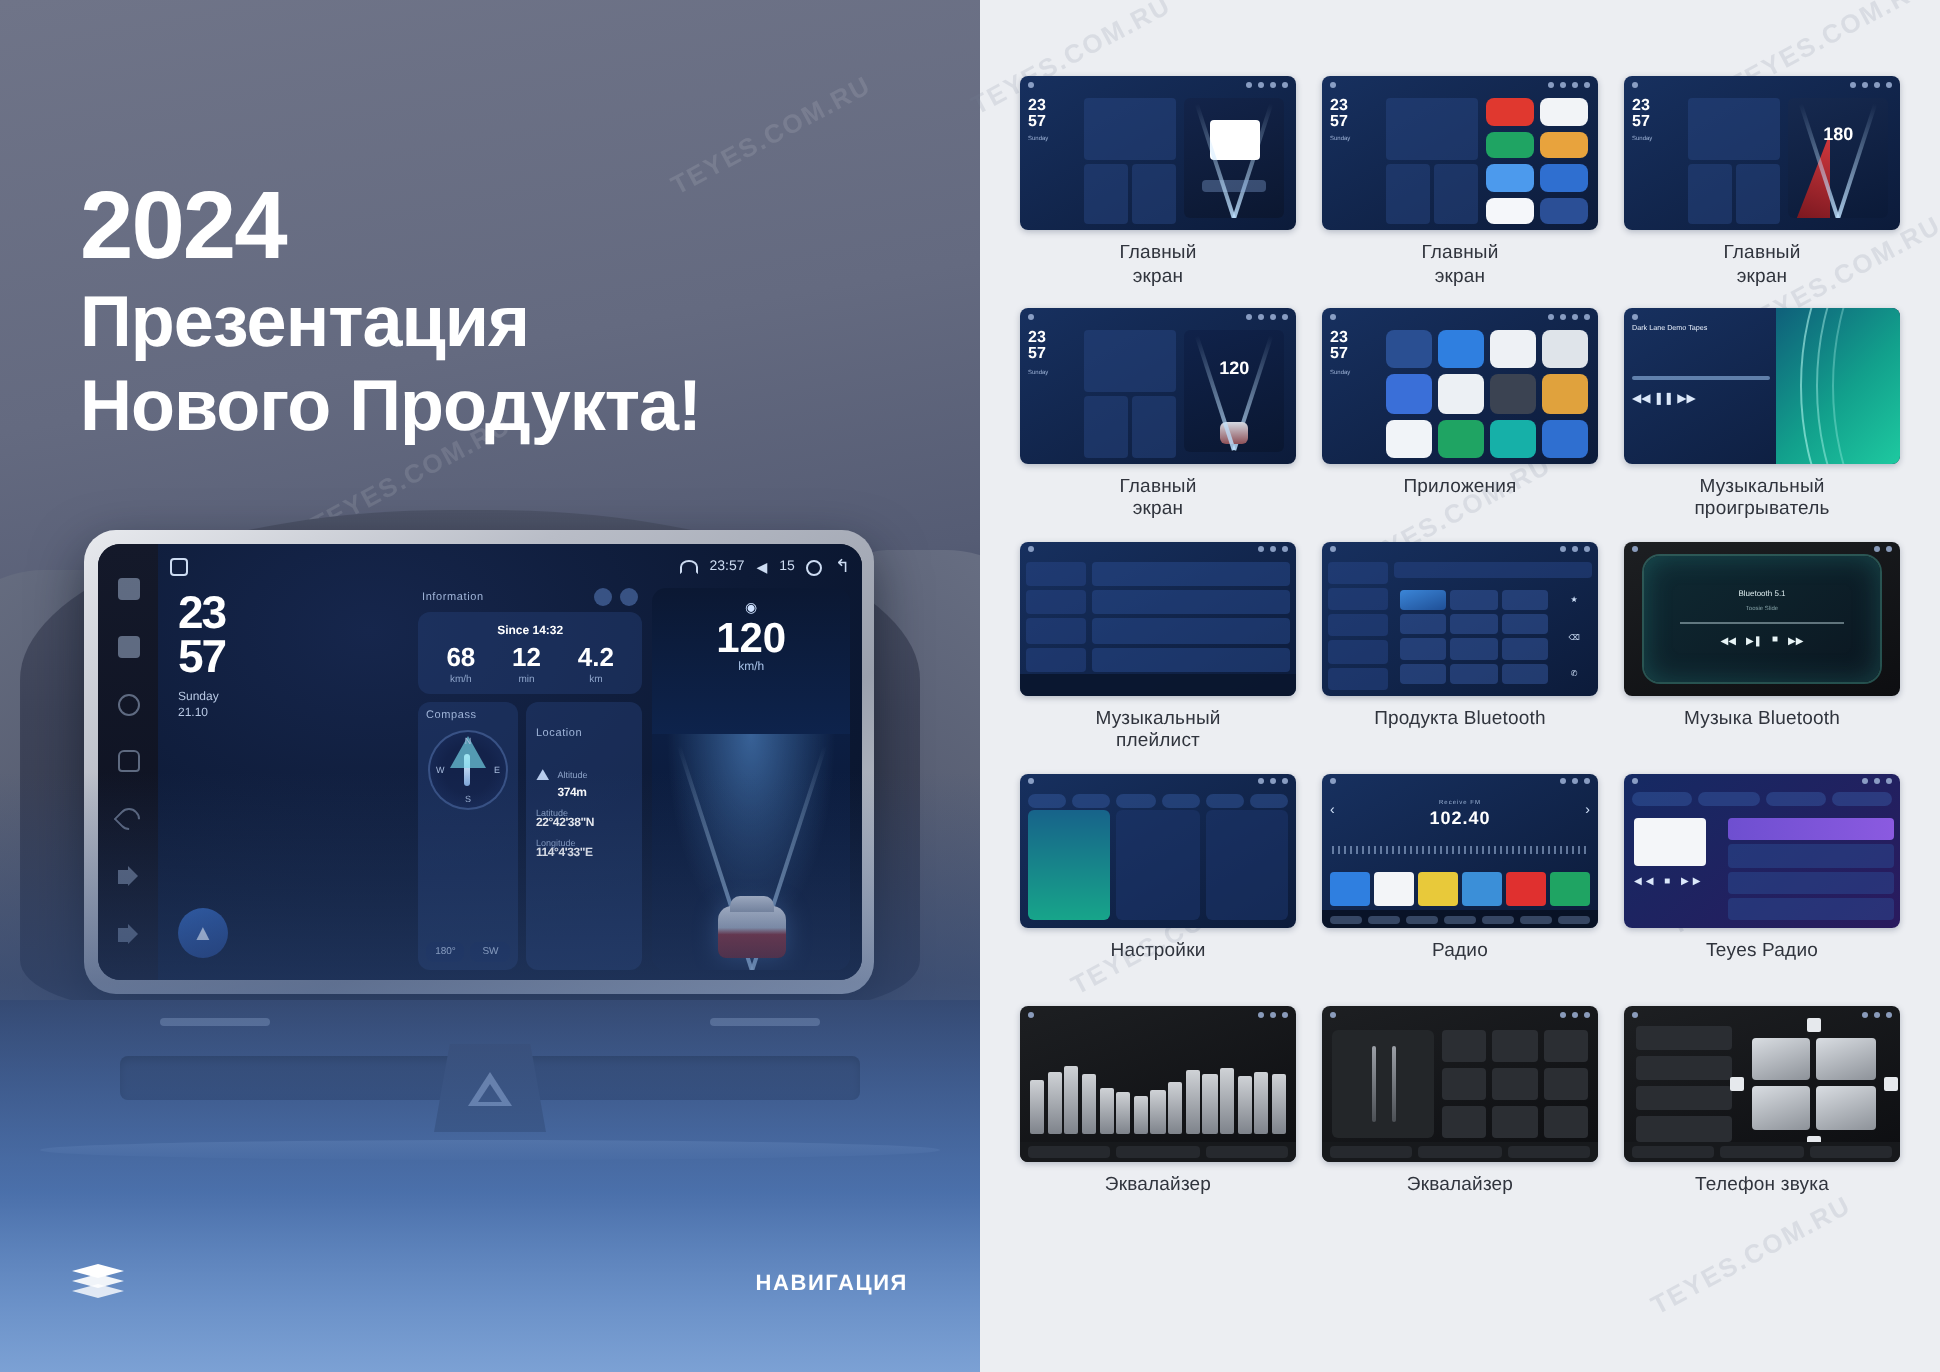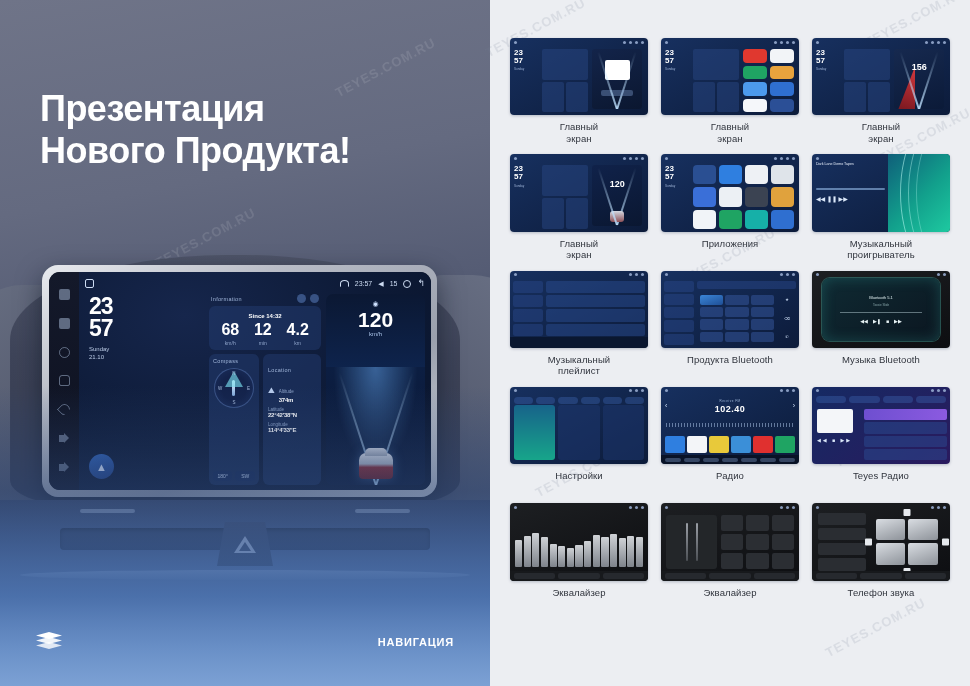--- a/index.html
+++ b/index.html
@@ -105,21 +105,21 @@
     color:#dbe9ff; font-size:11px;
   }
   .col-mid{ width:33%; display:flex; flex-direction:column; gap:4px; }
   .card{ background:rgba(34,60,112,.52); border-radius:6px; padding:4px 5px; }
   .card-title{ font-size:5.5px; color:#9fb4d8; letter-spacing:.3px; }
   .info-head{ display:flex; align-items:center; justify-content:space-between; padding:0 2px; }
   .info-btns{ display:flex; gap:4px; }
   .ibtn{ width:9px; height:9px; border-radius:50%; background:rgba(90,125,190,.55); }
   .since{ text-align:center; font-size:6px; color:#fff; font-weight:700; margin:3px 0 3px; }
   .stats{ display:flex; justify-content:space-around; text-align:center; }
-  .stat-v{ font-size:16px; font-weight:700; color:#fff; line-height:1; }
+  .stat-v{ font-size:13px; font-weight:700; color:#fff; line-height:1; }
   .stat-u{ font-size:5px; color:#8fa5cb; margin-top:2px; }
   .mid-bottom{ display:flex; gap:4px; flex:1; min-height:0; }
   .compass-card{ flex:1; background:rgba(34,60,112,.52); border-radius:6px; padding:4px; display:flex; flex-direction:column;}
   .compass-rose{
     margin:4px auto 0; width:40px; height:40px; border-radius:50%;
     background:radial-gradient(circle,#13224a 45%,#1b2f5e 100%);
     border:1.5px solid rgba(120,160,225,.35);
     position:relative; display:flex; align-items:center; justify-content:center;
   }
   .rose-cone{
@@ -323,20 +323,21 @@
 </style>
 </head>
 <body>
 
 <div class="page">
 
   <section class="hero">
 
 
     <div class="hero-title">
+      <div class="hero-year">2024</div>
       <div class="hero-l1">Презентация</div>
       <div class="hero-l2">Нового Продукта!</div>
     </div>
 
     <div class="wm wm-hero" style="left:150px;top:230px;">TEYES.COM.RU</div>
     <div class="wm wm-hero" style="left:330px;top:60px;">TEYES.COM.RU</div>
     <div class="wm wm-hero" style="left:120px;top:610px;">TEYES.COM.RU</div>
 
     <div class="dash">
       <div class="dash-left-blob"></div>
@@ -580,21 +581,21 @@
             <div class="t-mid">
                 <div class="t-card"></div>
                 <div class="t-card r">
                   <div></div>
                   <div></div>
                 </div>
               </div>
           </div>
           <div class="t-right road" style="background:linear-gradient(160deg,#16294f,#0b1a38)">
             <div style="position:absolute;left:4px;bottom:0;width:34%;height:72%;background:linear-gradient(200deg,#d63a3f,#7b1820);clip-path:polygon(0 100%,100% 0,100% 100%)"></div>
-            <div class="t-num">156</div>
+            <div class="t-num">180</div>
           </div>
         </div>
         <div class="lbl">Главный<br>экран</div>
       </div>
 
       <div class="cell">
         <div class="thumb">
           <div class="t-bar">
               <span class="t-dot"></span>
               <span class="sp"></span>

